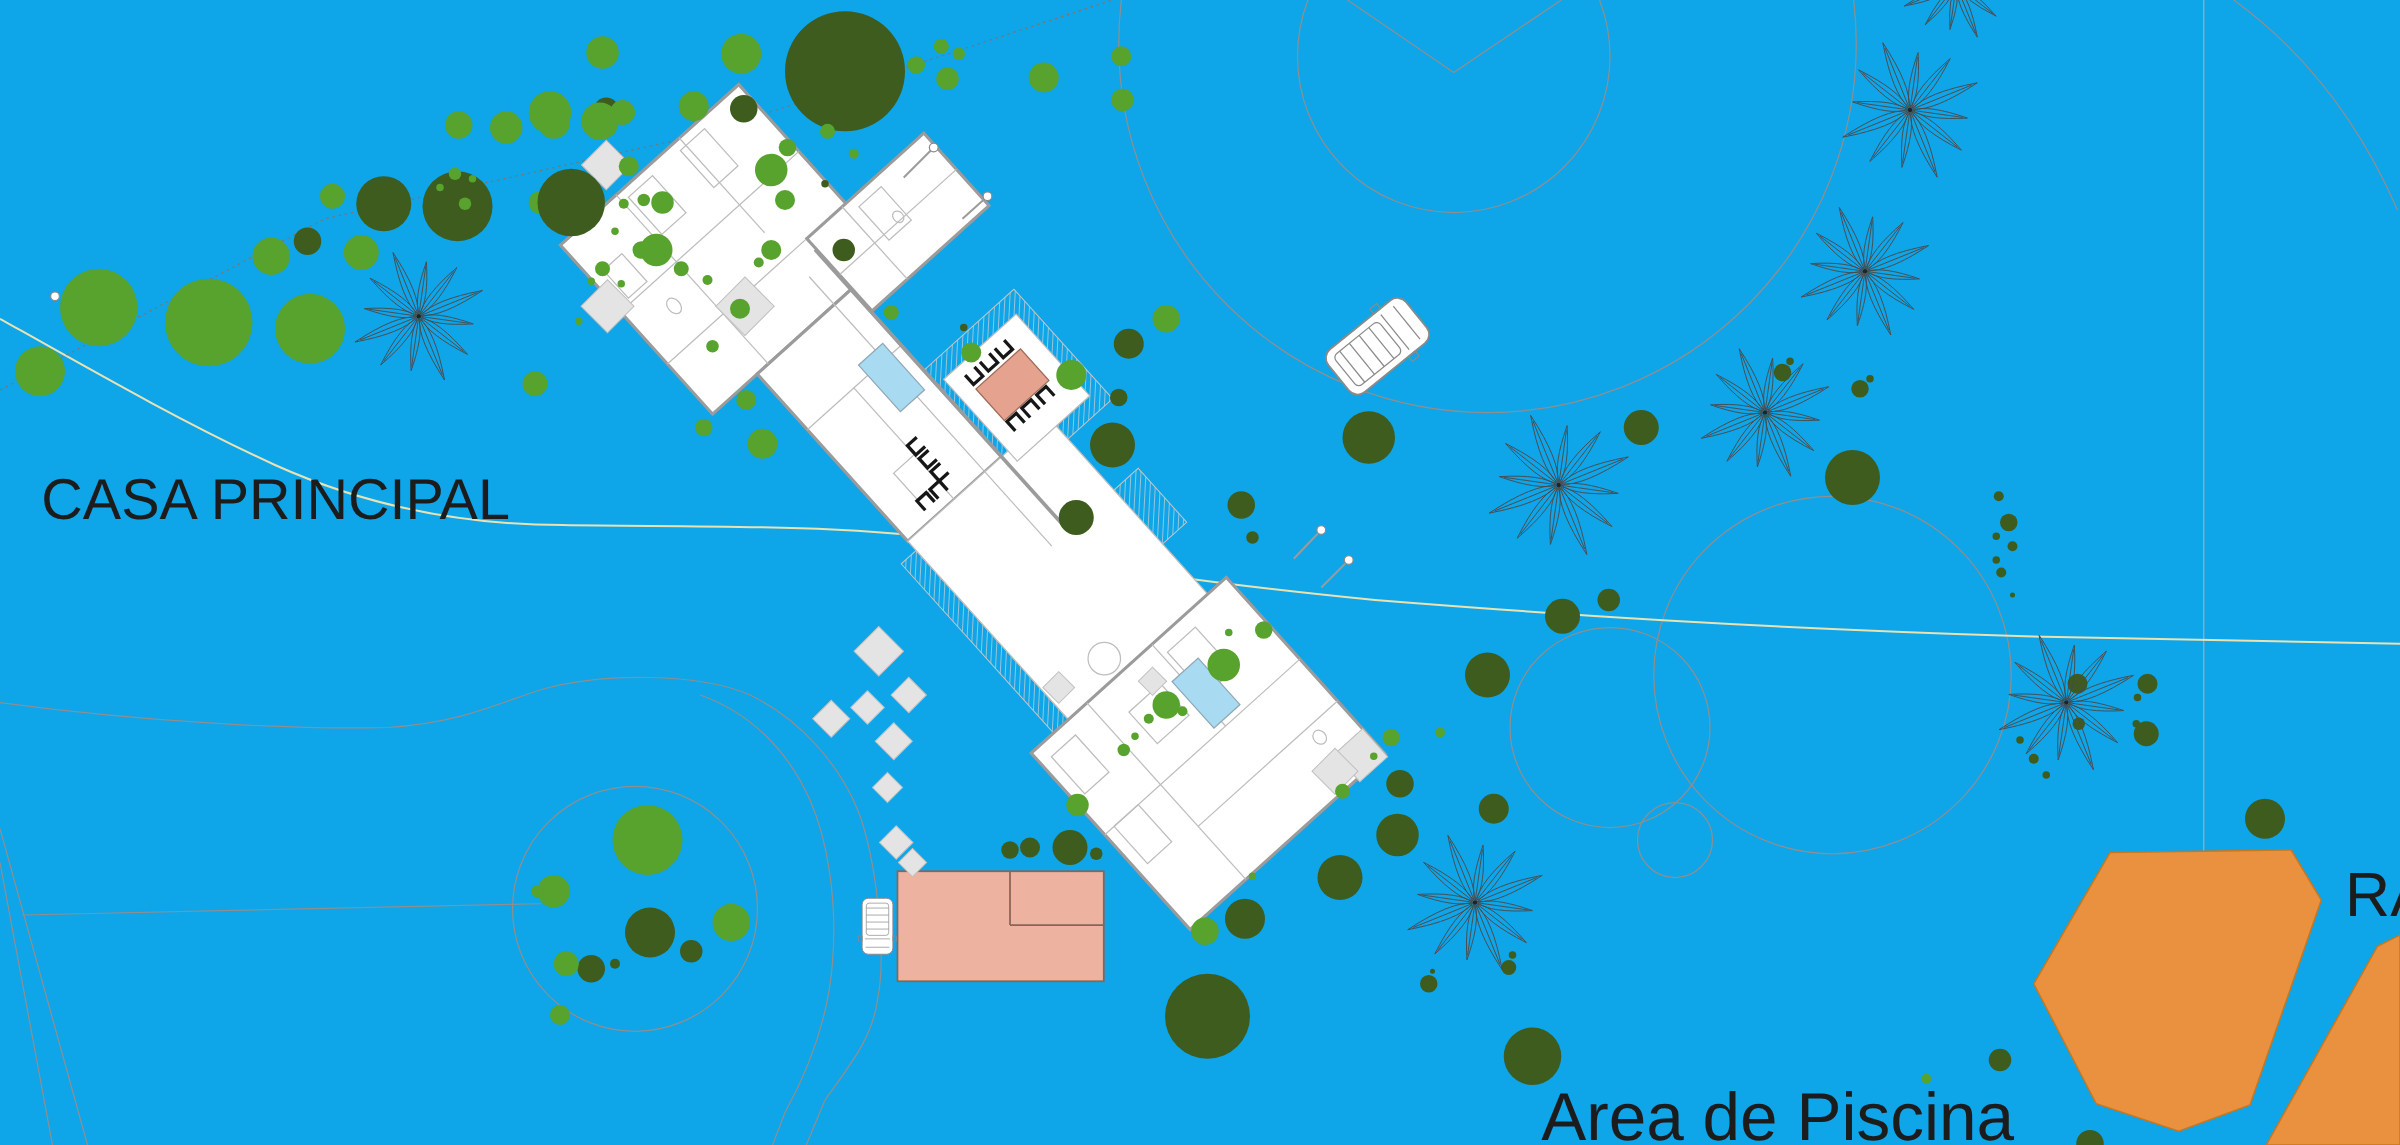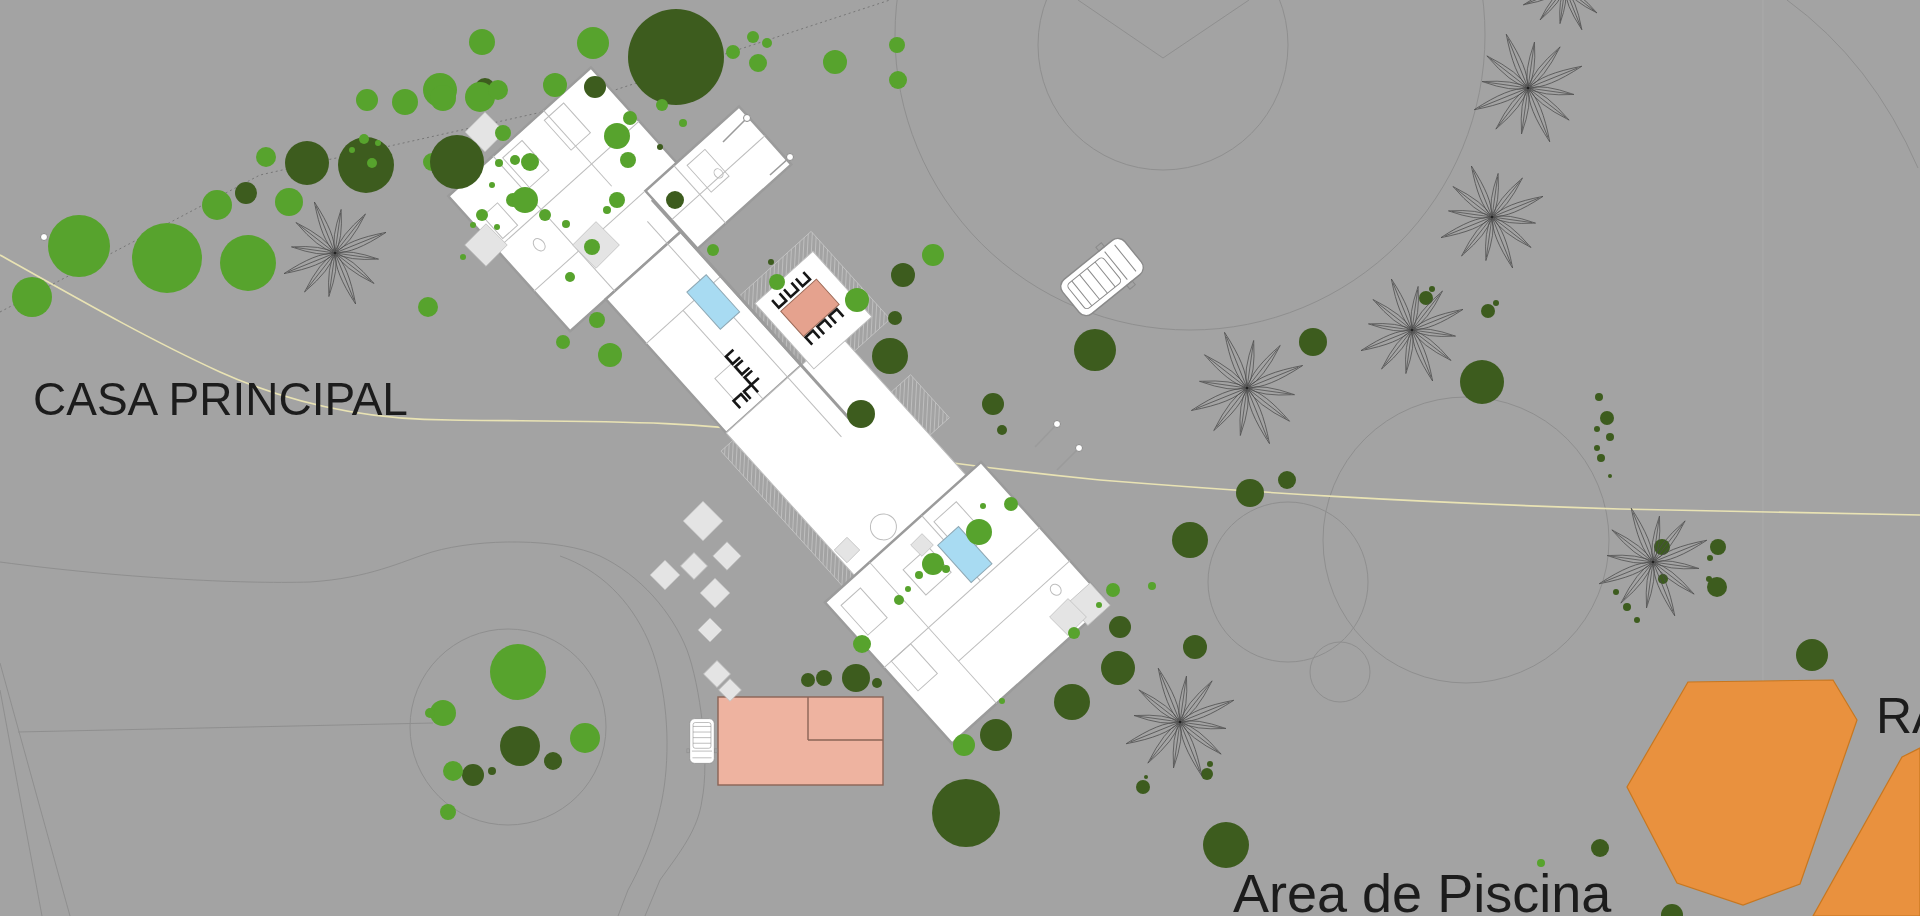--- a/index.html
+++ b/index.html
@@ -1,16 +1,16 @@
 <!DOCTYPE html>
 <html><head>
 <meta charset="utf-8">
 <style>
   html,body{margin:0;padding:0;background:#ffffff;}
-  #stage{position:relative;width:1920px;height:916px;overflow:hidden;background:#a3a3a3;
+  #stage{position:relative;width:1920px;height:916px;overflow:hidden;background:#0ea5e9;
          font-family:"Liberation Sans",sans-serif;}
   svg{position:absolute;left:0;top:0;}
   svg text{font-family:"Liberation Sans",sans-serif;fill:#1c1c1c;}
 </style>
 </head>
 <body>
 
 <div id="stage">
   <svg id="plan" width="1920" height="916" viewBox="0 0 1920 916">
     <defs>

